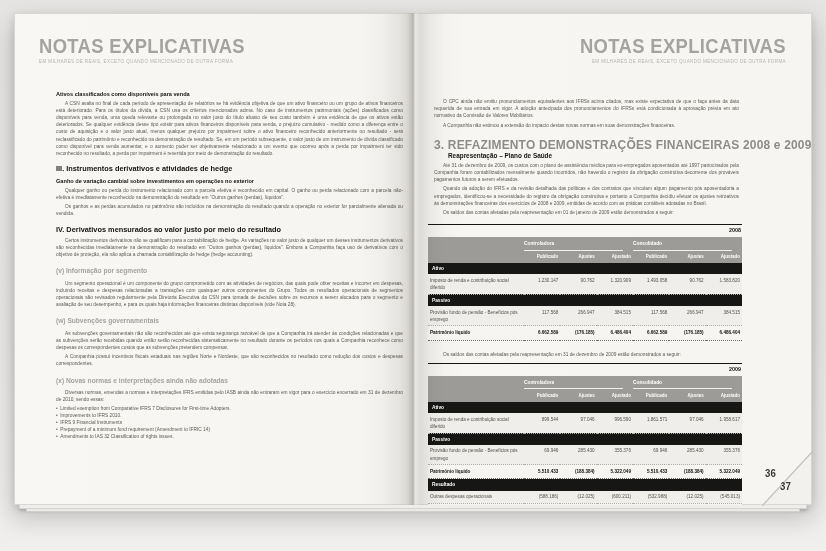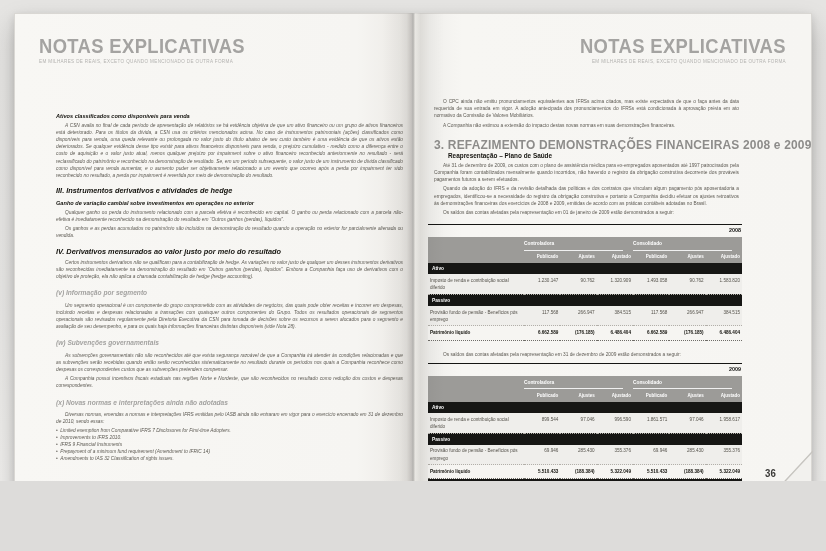--- a/index.html
+++ b/index.html
@@ -1,17 +1,17 @@
 <!DOCTYPE html>
 <html><head>
 <meta charset="utf-8">
 <style>
   html,body{margin:0;padding:0;background:#dddcda;}
   *{box-sizing:border-box;}
-  .canvas{position:relative;width:826px;height:481px;overflow:hidden;
+  .canvas{position:relative;width:826px;height:551px;overflow:hidden;
     background:linear-gradient(180deg,#e5e4e2 0%,#e9e8e6 60%,#f0efed 100%);
     font-family:"Liberation Sans",sans-serif;}
   .spread{position:absolute;left:14px;top:13px;width:798px;height:492px;
     box-shadow:0 12px 24px rgba(0,0,0,.22),0 3px 8px rgba(0,0,0,.12);}
   .sheet-edge{position:absolute;left:5px;right:5px;top:492px;height:4px;background:#efeeec;
     border:1px solid #d6d4d0;border-top:none;box-shadow:0 2px 3px rgba(0,0,0,.15);}
   .sheet-edge2{position:absolute;left:12px;right:12px;top:496px;height:3px;background:#ebeae8;
     border:1px solid #d2d0cc;border-top:none;}
   .page{position:absolute;top:0;width:399px;height:492px;background:#f6f5f2;
     border:1px solid #d9d7d3;}
@@ -26,22 +26,22 @@
   
   .hdr{position:absolute;top:21px;}
   .hdr-l{left:24px;}
   .hdr-r{right:25px;text-align:right;}
   .t-title{display:inline-block;font-size:20px;font-weight:bold;color:#a4a3a1;
     letter-spacing:.4px;white-space:nowrap;transform:scaleX(.92);transform-origin:0 0;}
   .hdr-r .t-title{transform-origin:100% 0;}
   .t-sub{font-size:4.6px;color:#b4b3b1;letter-spacing:.35px;margin-top:1px;white-space:nowrap;}
 
   
-  .content-l{position:absolute;left:41px;right:9px;top:93px;font-size:4.8px;line-height:7.2px;
-    color:#5c5952;text-align:justify;font-style:italic;}
+  .content-l{position:absolute;left:41px;right:9px;top:71px;font-size:4.8px;line-height:7.2px;
+    color:#5c5952;text-align:justify;}
   .content-r{position:absolute;left:14px;width:314px;top:84px;font-size:4.8px;line-height:7.2px;
     color:#5c5952;text-align:justify;}
   .rp-text{padding:0 3px 0 6px;}
   p.bp{margin:0 0 2px;text-indent:9px;}
   .h-small{font-size:5.6px;font-weight:bold;color:#14130e;margin:6px 0 2px;line-height:6.5px;}
   .h-big{display:block;font-size:8px;font-weight:bold;color:#14130e;margin:8px 0 4px;
     white-space:nowrap;transform:scaleX(.92);transform-origin:0 50%;}
   .h-gray{display:block;font-size:7.2px;font-weight:bold;color:#a3a2a0;margin:9px 0 5px;
     white-space:nowrap;transform:scaleX(.92);transform-origin:0 50%;}
   .li{display:flex;gap:2.5px;text-align:left;line-height:7px;}

